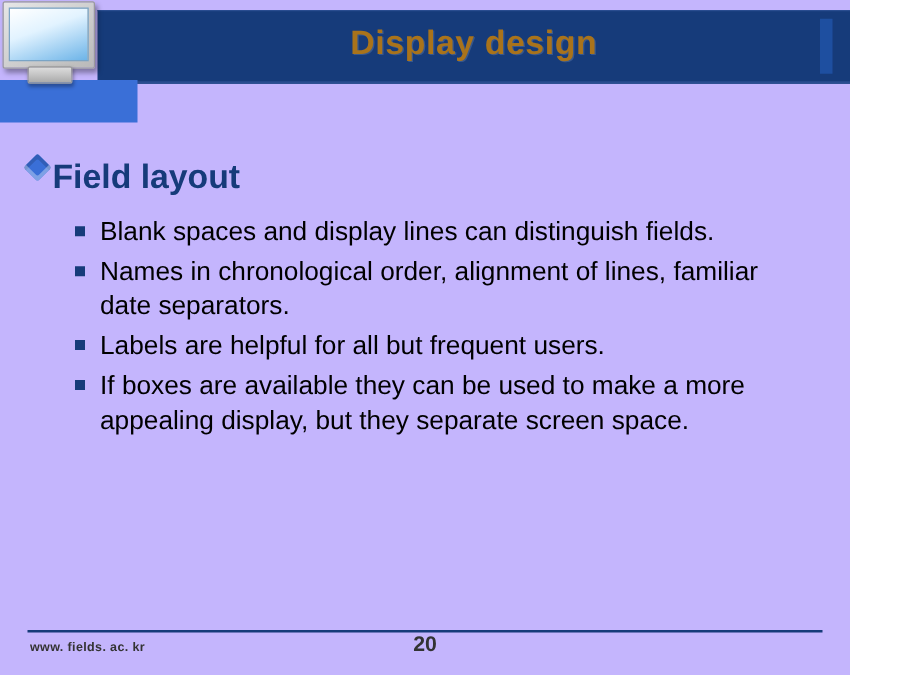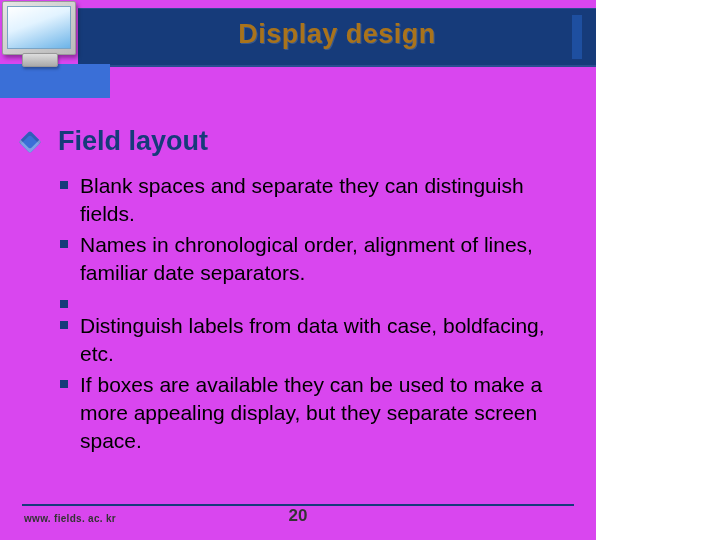--- a/index.html
+++ b/index.html
@@ -6,24 +6,24 @@
     margin: 0;
     padding: 0;
     width: 720px;
     height: 540px;
     background: #ffffff;
     font-family: "Helvetica Neue", Arial, sans-serif;
     overflow: hidden;
     position: relative;
   }
   .slide {
-    width: 596px;
+    width: 680px;
     height: 540px;
     position: relative;
-    background: #d946ef;
+    background: #c4b5fd;
   }
   
   .header-bar {
     position: absolute;
     top: 8px;
     left: 78px;
     right: 0;
     height: 56px;
     background: #163b7a;
     border-top: 1px solid #2a4d90;
@@ -91,22 +91,21 @@
     border: 1px solid #999;
     border-radius: 2px;
     box-shadow: 1px 2px 3px rgba(0,0,0,0.3);
   }
   
   .section-heading {
     position: absolute;
     top: 126px;
     left: 22px;
     display: flex;
-    align-items: center;
-    gap: 18px;
+    gap: 2px;
   }
   .diamond-icon {
     width: 16px;
     height: 16px;
     background: #3a6fd7;
     transform: rotate(45deg);
     box-shadow: inset -3px -3px 0 rgba(255,255,255,0.35), inset 3px 3px 0 rgba(0,0,0,0.15);
     border-radius: 2px;
     margin-right: 2px;
   }
@@ -192,32 +191,29 @@
   </div>
 
   <div class="section-heading">
     <div class="diamond-icon"></div>
     <div class="label">Field layout</div>
   </div>
 
   <div class="bullet-list">
     <div class="bullet-item">
       <div class="square-icon"></div>
-      <div class="bullet-text">Blank spaces and separate they can distinguish fields.</div>
+      <div class="bullet-text">Blank spaces and display lines can distinguish fields.</div>
     </div>
     <div class="bullet-item">
       <div class="square-icon"></div>
       <div class="bullet-text">Names in chronological order, alignment of lines, familiar date separators.</div>
     </div>
     <div class="bullet-item">
       <div class="square-icon"></div>
-    </div>
-    <div class="bullet-item">
-      <div class="square-icon"></div>
-      <div class="bullet-text">Distinguish labels from data with case, boldfacing, etc.</div>
+      <div class="bullet-text">Labels are helpful for all but frequent users.</div>
     </div>
     <div class="bullet-item">
       <div class="square-icon"></div>
       <div class="bullet-text">If boxes are available they can be used to make a more appealing display, but they separate screen space.</div>
     </div>
   </div>
 
   <div class="footer-line"></div>
   <div class="footer-url">www. fields. ac. kr</div>
   <div class="footer-page">20</div>

